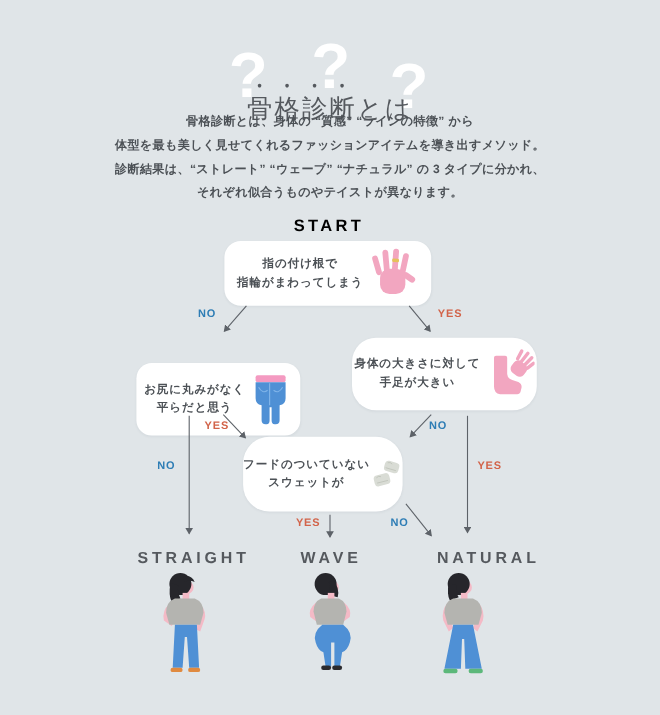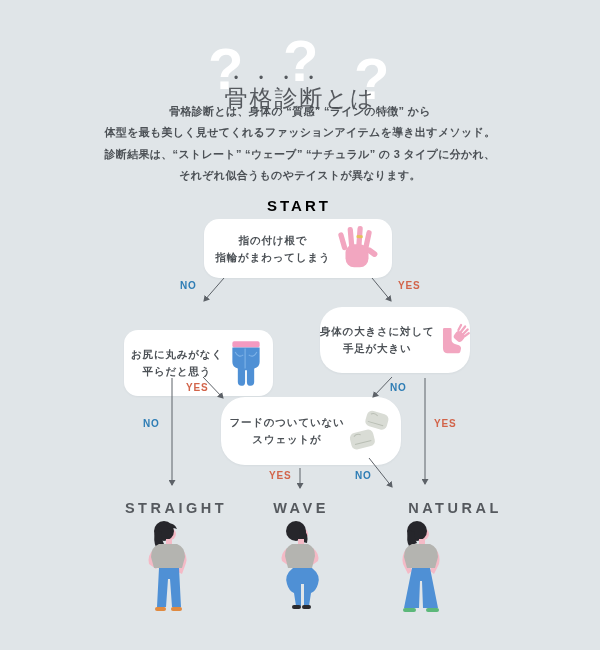--- a/index.html
+++ b/index.html
@@ -45,22 +45,22 @@
     display:flex;align-items:center;justify-content:center;
     box-shadow:0 1px 2px rgba(90,100,110,.07);
   }
   .qbox .qtext{
     font-size:10.5px;font-weight:bold;line-height:1.62;text-align:center;
     letter-spacing:.8px;color:var(--body-text,#4c5156);white-space:nowrap;
   }
   .qbox .qtext span{display:block;}
   #box-q1{left:204px;top:219px;width:188px;height:59px;border-radius:15px;gap:4px;}
   #box-q2{left:124px;top:307px;width:149px;height:66px;border-radius:14px;gap:3px;margin-top:23px;}
-  #box-q3{left:320px;top:307px;width:150px;height:66px;border-radius:22px;gap:1px;}
-  #box-q4{left:221px;top:397px;width:180px;height:68px;border-radius:24px;gap:2px;}
+  #box-q3{left:320px;top:307px;width:168px;height:66px;border-radius:22px;gap:1px;}
+  #box-q4{left:221px;top:397px;width:145px;height:68px;border-radius:24px;gap:2px;}
 
   .edge{position:absolute;font-size:10px;font-weight:bold;letter-spacing:.8px;z-index:2;}
   .edge.yes{color:var(--yes,#d2644a);}
   .edge.no{color:var(--no,#2e7db5);}
   #edge-q1-no {left:180px;top:280px;}
   #edge-q1-yes{left:398px;top:280px;}
   #edge-q2-yes{left:186px;top:382px;}
   #edge-q2-no {left:143px;top:418px;}
   #edge-q3-no {left:390px;top:382px;}
   #edge-q3-yes{left:434px;top:418px;}
@@ -71,21 +71,21 @@
   .flow-line{stroke:var(--line,#5d6268);stroke-width:1;fill:none;}
   .arrowhead{fill:var(--line,#5d6268);}
 
   .result{
     position:absolute;top:500px;transform:translateX(-50%);
     font-size:14.5px;font-weight:bold;letter-spacing:3.5px;white-space:nowrap;
     color:var(--heading,#55595e);
   }
   #result-straight{left:176px;}
   #result-wave{left:301px;}
-  #result-natural{left:455px;}
+  #result-natural{left:444px;}
 
   .figure{position:absolute;top:520px;transform:translateX(-50%);}
   #figure-straight{left:168px;}
   #figure-wave{left:300px;}
   #figure-natural{left:421px;}
 
   
   .pink{fill:var(--illustration-pink,#f2a6c0);}
   .blue{fill:var(--illustration-blue,#4f90d5);}
   .greyfill{fill:var(--illustration-grey,#d9dcd5);}

